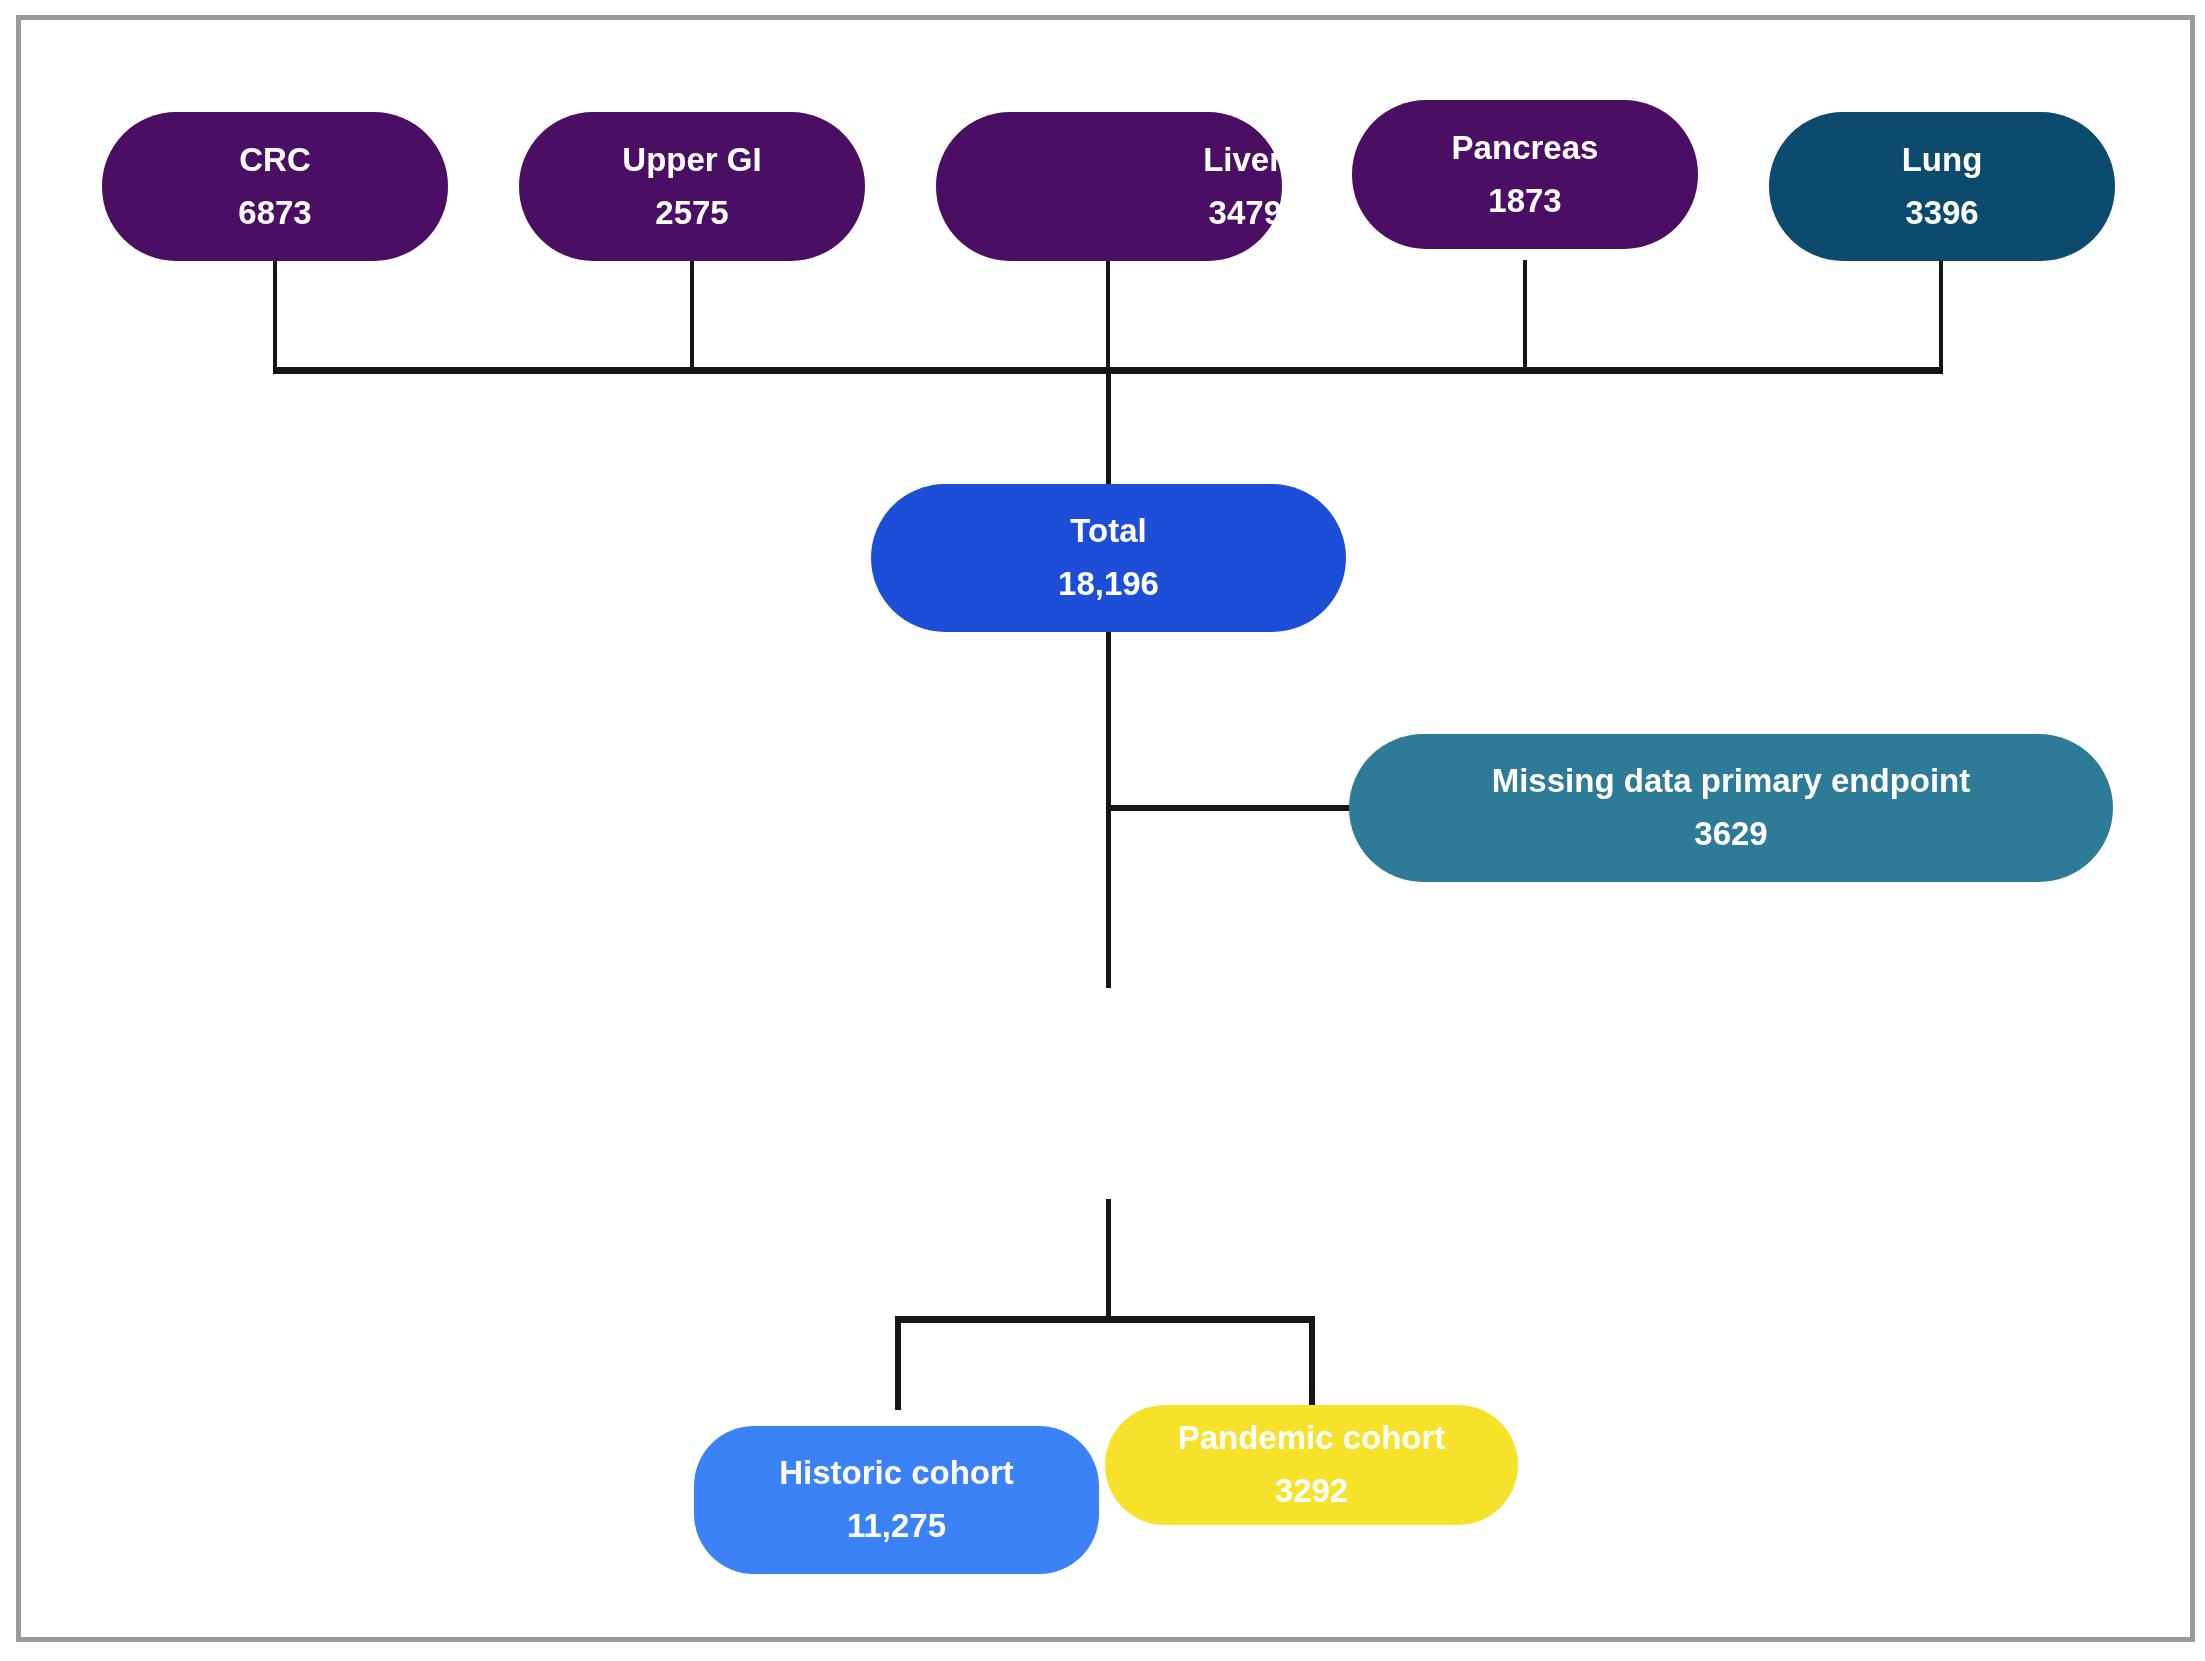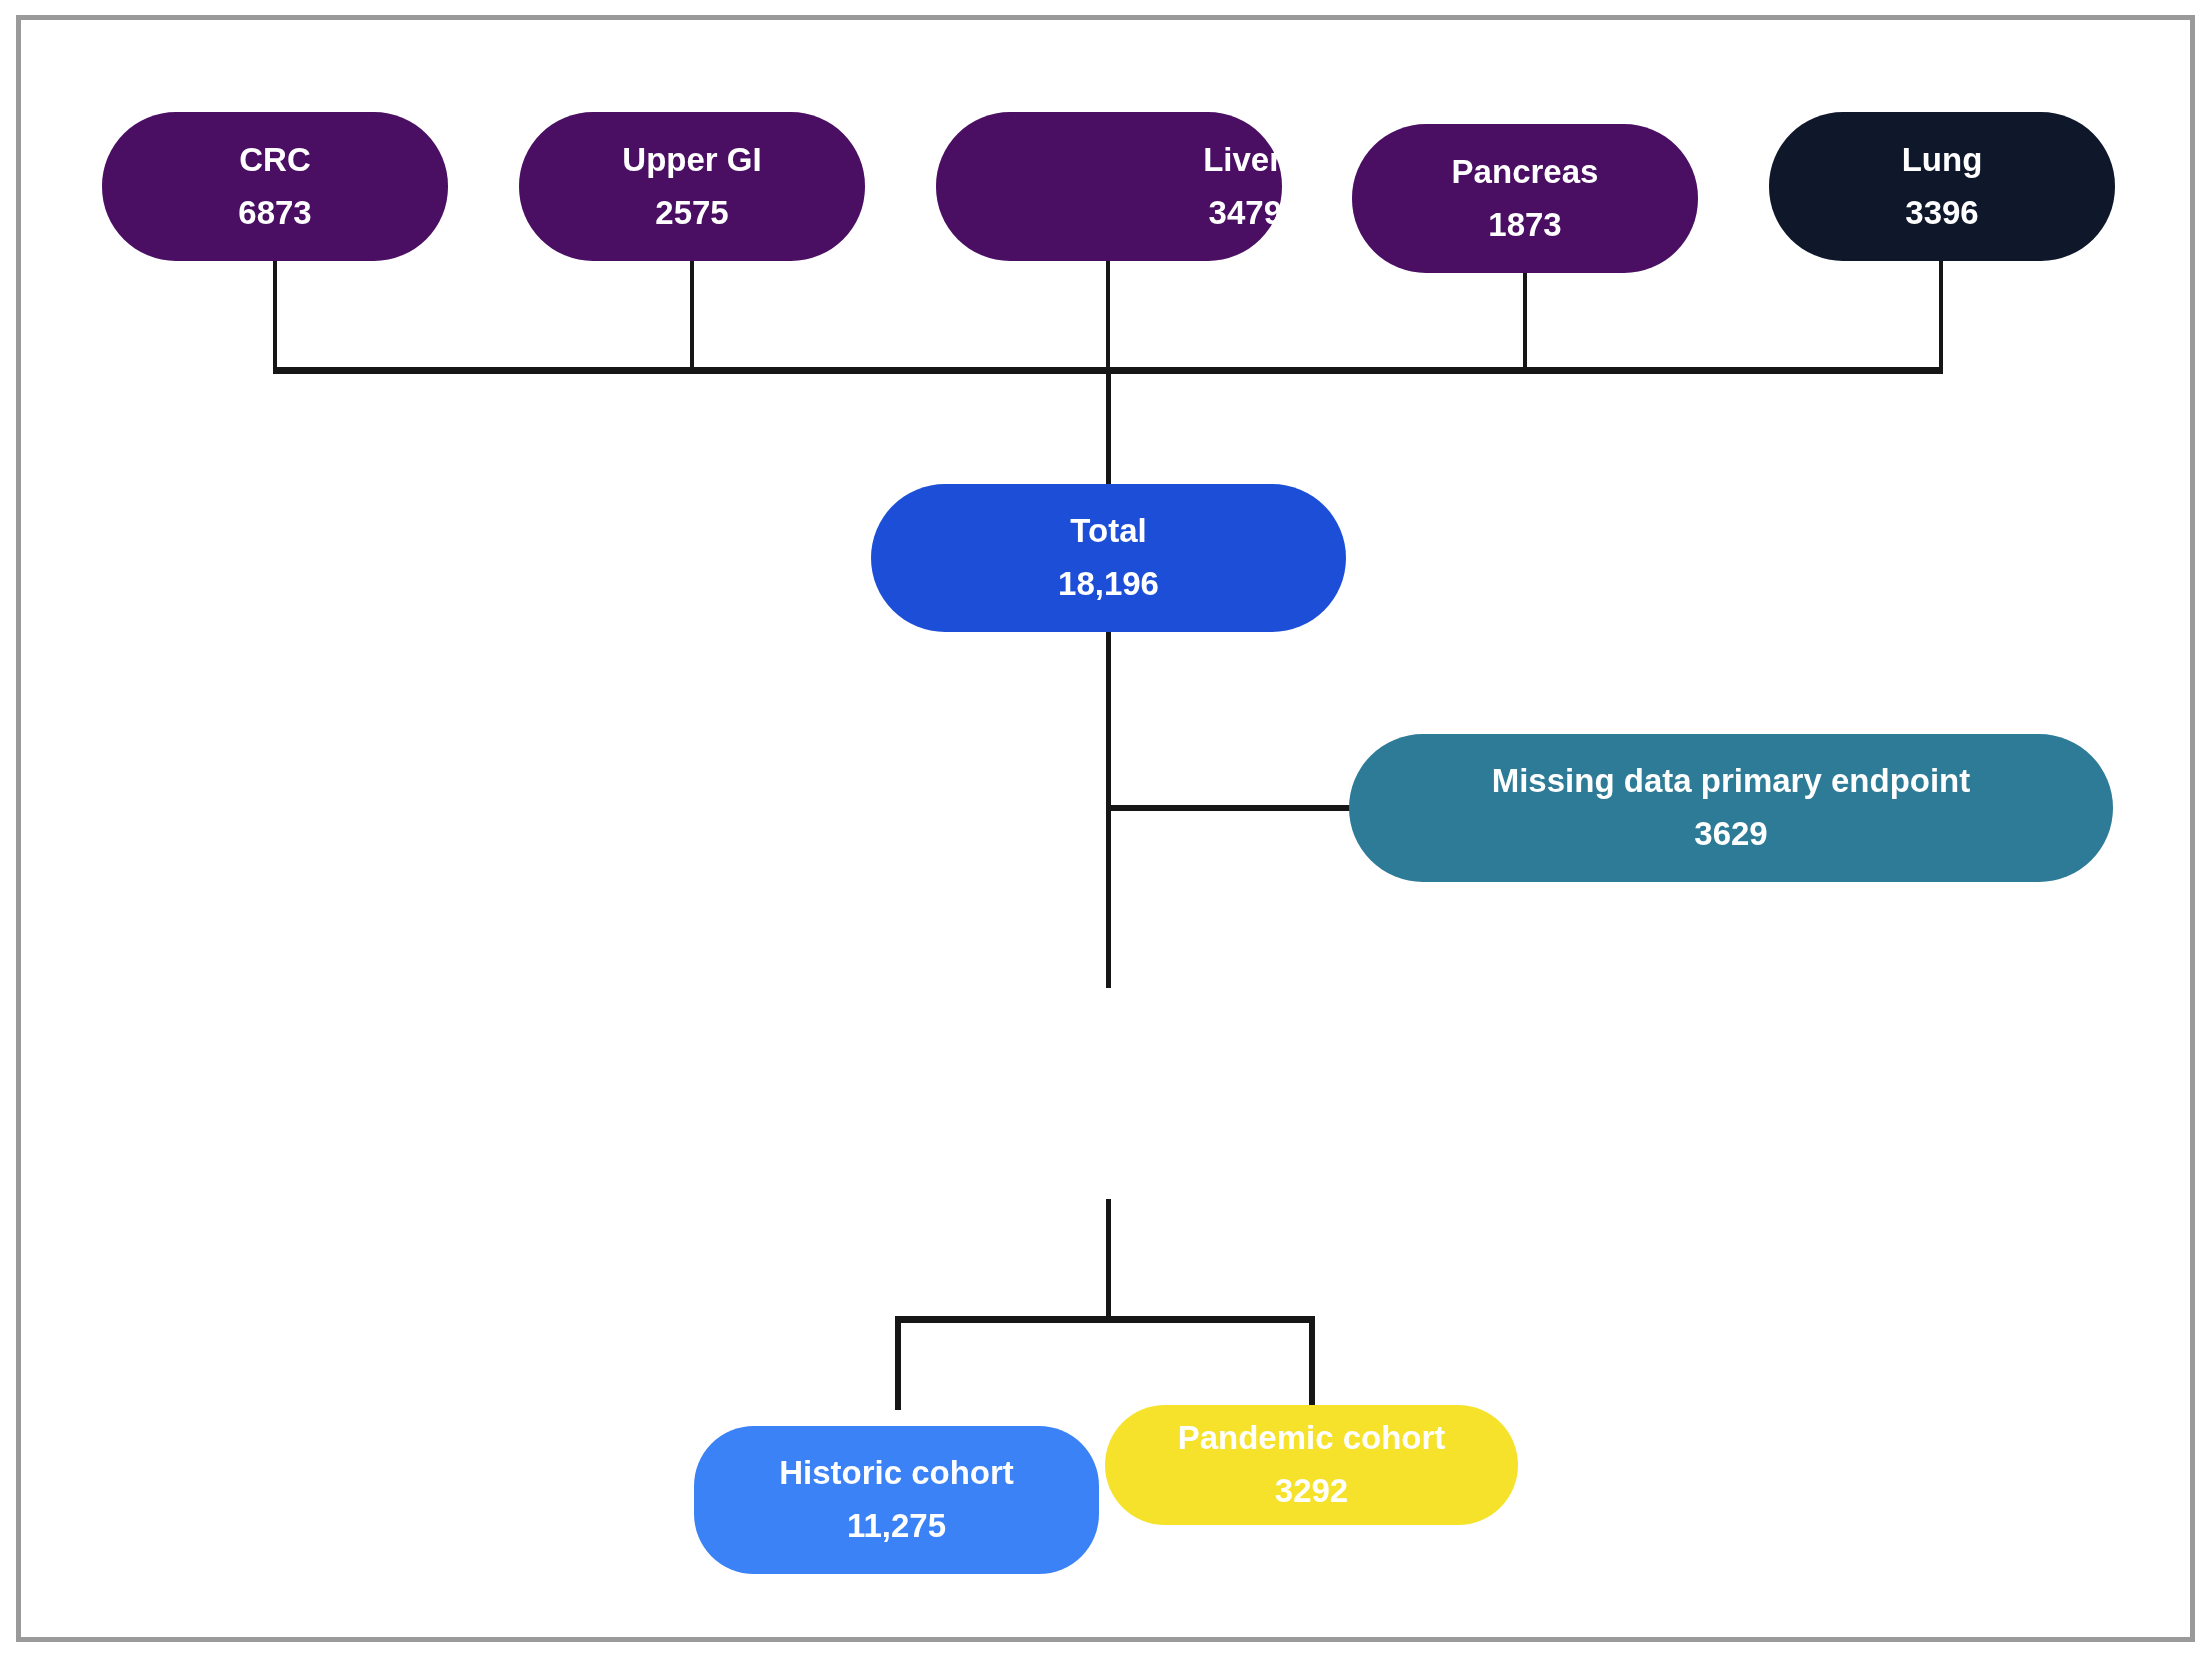--- a/index.html
+++ b/index.html
@@ -84,26 +84,26 @@
   <div class="node" style="left: 519px; top: 112px; width: 346px; height: 149px; border-radius: 74px; background: rgb(74, 14, 99);">
     <div class="lbl">Upper GI</div>
     <div class="val">2575</div>
   </div>
 
   <div class="node" style="left: 936px; top: 112px; width: 346px; height: 149px; border-radius: 74px; background: rgb(74, 14, 99); align-items: flex-end;">
     <div class="lbl">Liver</div>
     <div class="val">3479</div>
   </div>
 
-  <div class="node" style="left: 1352px; top: 124px; width: 346px; height: 149px; border-radius: 74px; background: rgb(74, 14, 99);">
+  <div class="node" style="left: 1352px; top: 100px; width: 346px; height: 149px; border-radius: 74px; background: rgb(74, 14, 99);">
     <div class="lbl">Pancreas</div>
     <div class="val">1873</div>
   </div>
 
-  <div class="node" style="left: 1769px; top: 112px; width: 346px; height: 149px; border-radius: 74px; background: #0f172a;">
+  <div class="node" style="left: 1769px; top: 112px; width: 346px; height: 149px; border-radius: 74px; background: #0c4a6e;">
     <div class="lbl">Lung</div>
     <div class="val">3396</div>
   </div>
 
   <div class="node" style="left: 871px; top: 484px; width: 475px; height: 148px; border-radius: 74px; background: #1d4ed8;">
     <div class="lbl">Total</div>
     <div class="val">18,196</div>
   </div>
 
   <div class="node" style="left: 1349px; top: 734px; width: 764px; height: 148px; border-radius: 74px; background: rgb(45, 123, 150);">

